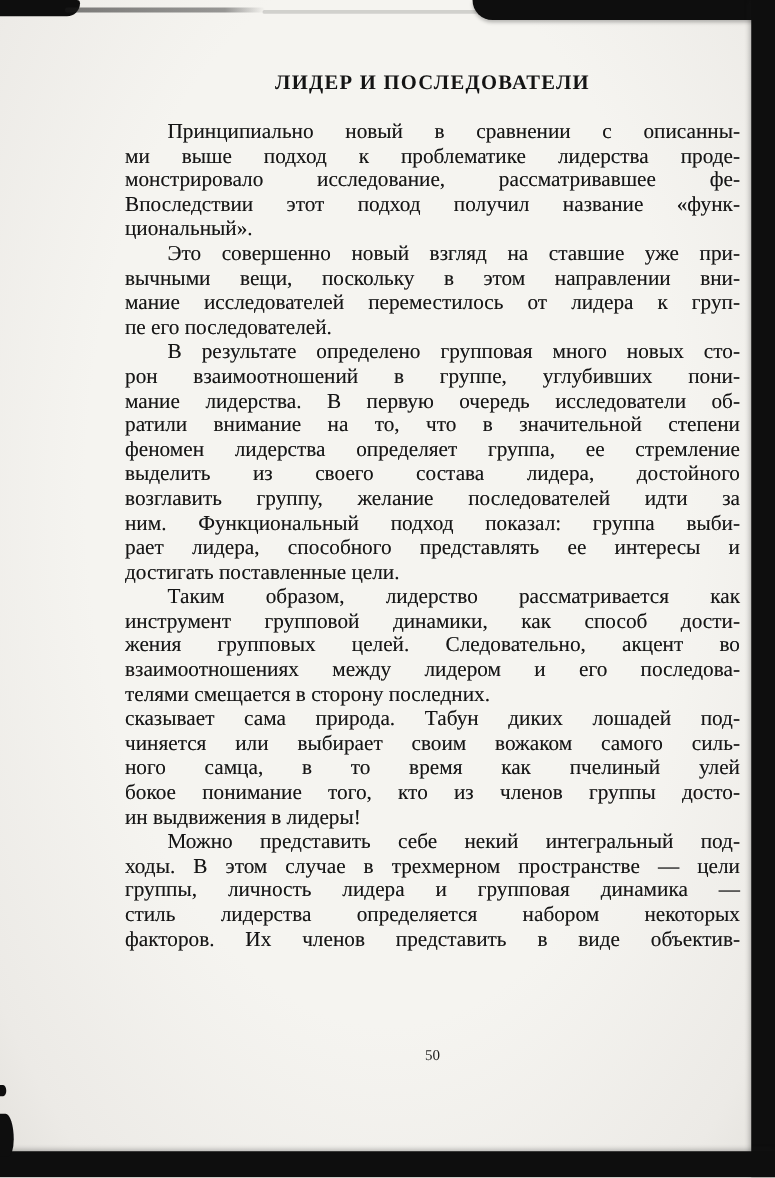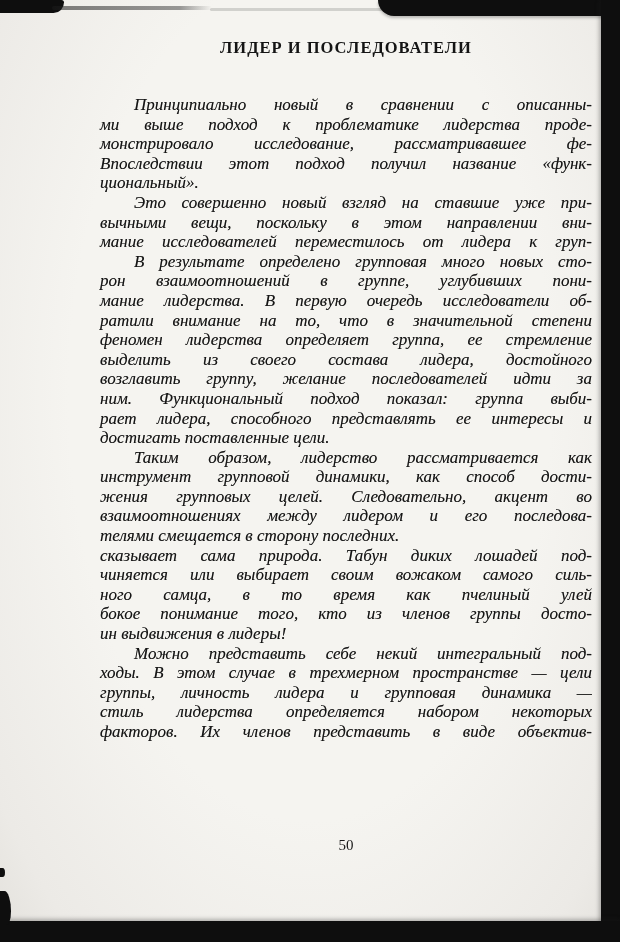--- a/index.html
+++ b/index.html
@@ -12,50 +12,49 @@
     position:relative;
     width:620px;
     height:942px;
     overflow:hidden;
     background:radial-gradient(ellipse at 50% 42%, #f5f4f0 55%, #eceae6 88%, #e3e1dc 100%);
     color:#181818;
   }
   
   .running-head{
     position:absolute;
-    left:100px; top:38px; width:492px;
+    left:100px; top:56px; width:492px;
     text-align:center;
     font-weight:bold;
     font-size:16.5px;
     letter-spacing:1px;
     color:#141414;
   }
   
   .text-block{
     position:absolute;
     left:100px; top:95px; width:492px;
     font-size:17px;
     line-height:19.6px;
     color:#151515;
     text-shadow:0 0 0.4px rgba(20,20,20,0.45);
-    font-style:italic;
   }
   .text-block .line{
     text-align:justify;
     text-align-last:justify;
     white-space:normal;
   }
   .text-block .line.first{ text-indent:34px; }
   .text-block .line.last{ text-align-last:left; }
   
   .page-number{
     position:absolute;
     left:100px; top:837px; width:492px;
     text-align:center;
-    font-size:15px;
+    font-size:12px;
     color:#1a1a1a;
   }
   
   .artifact{ position:absolute; background:#0e0e0e; }
   .a-top-left{
     left:0; top:0; width:64px; height:13px;
     border-radius:0 4px 16px 0;
   }
   .a-top-left-line{
     left:52px; top:6px; width:160px; height:4px;
@@ -97,20 +96,21 @@
 
   <div class="text-block">
       <div class="line first">Принципиально новый в сравнении с описанны-</div>
       <div class="line">ми выше подход к проблематике лидерства проде-</div>
       <div class="line">монстрировало исследование, рассматривавшее фе-</div>
       <div class="line">Впоследствии этот подход получил название «функ-</div>
       <div class="line last">циональный».</div>
       <div class="line first">Это совершенно новый взгляд на ставшие уже при-</div>
       <div class="line">вычными вещи, поскольку в этом направлении вни-</div>
       <div class="line">мание исследователей переместилось от лидера к груп-</div>
+      <div class="line last">пе его последователей.</div>
       <div class="line first">В результате определено групповая много новых сто-</div>
       <div class="line">рон взаимоотношений в группе, углубивших пони-</div>
       <div class="line">мание лидерства. В первую очередь исследователи об-</div>
       <div class="line">ратили внимание на то, что в значительной степени</div>
       <div class="line">феномен лидерства определяет группа, ее стремление</div>
       <div class="line">выделить из своего состава лидера, достойного</div>
       <div class="line">возглавить группу, желание последователей идти за</div>
       <div class="line">ним. Функциональный подход показал: группа выби-</div>
       <div class="line">рает лидера, способного представлять ее интересы и</div>
       <div class="line last">достигать поставленные цели.</div>

